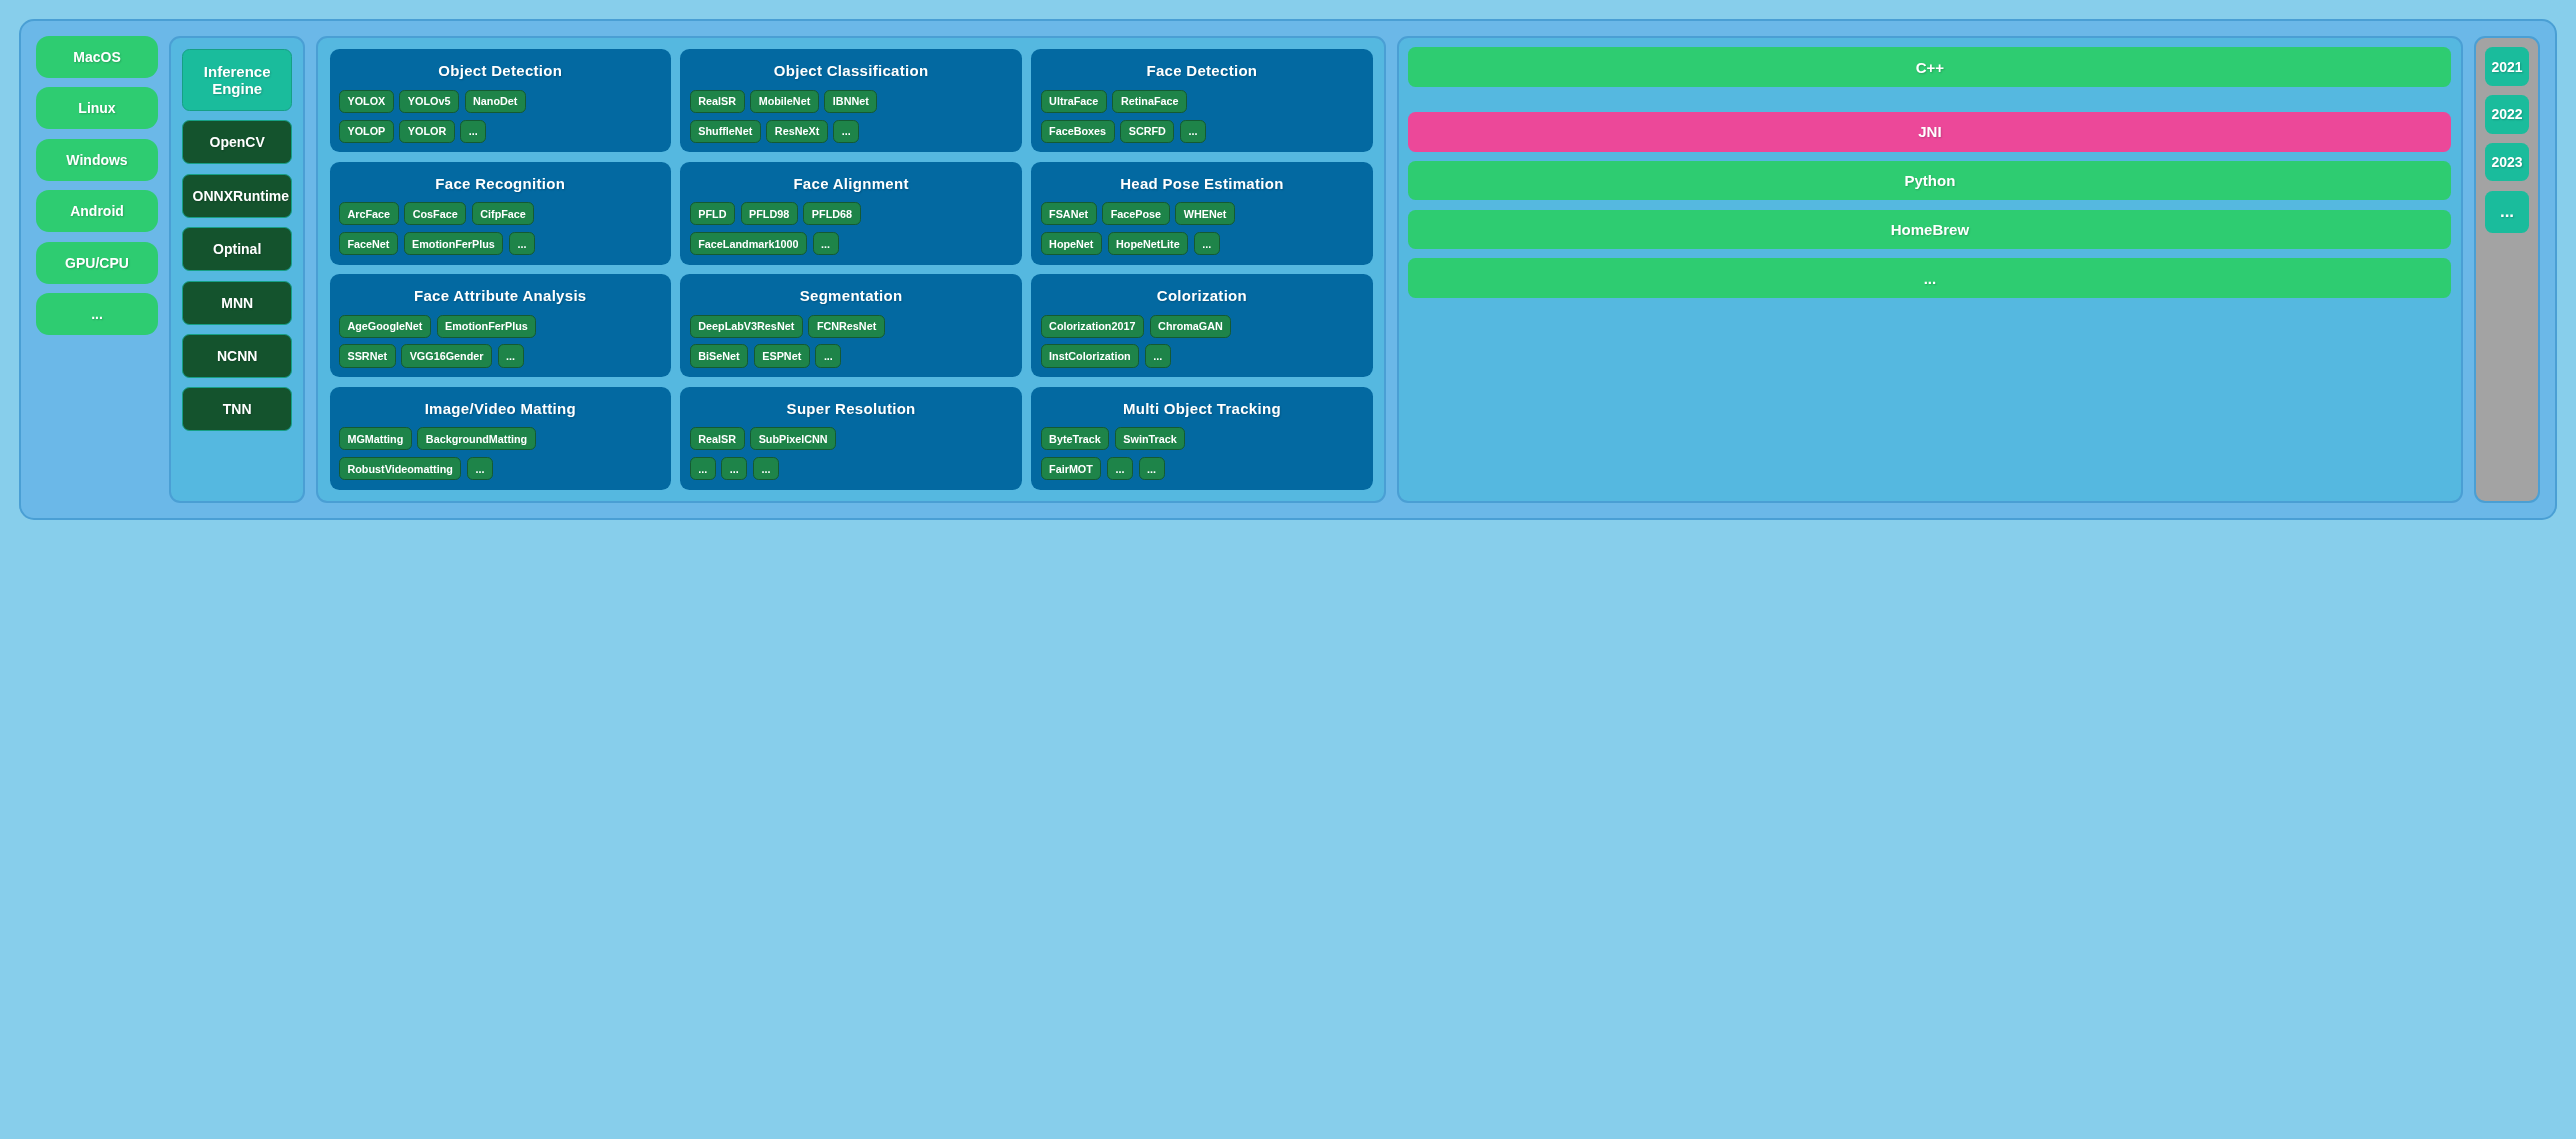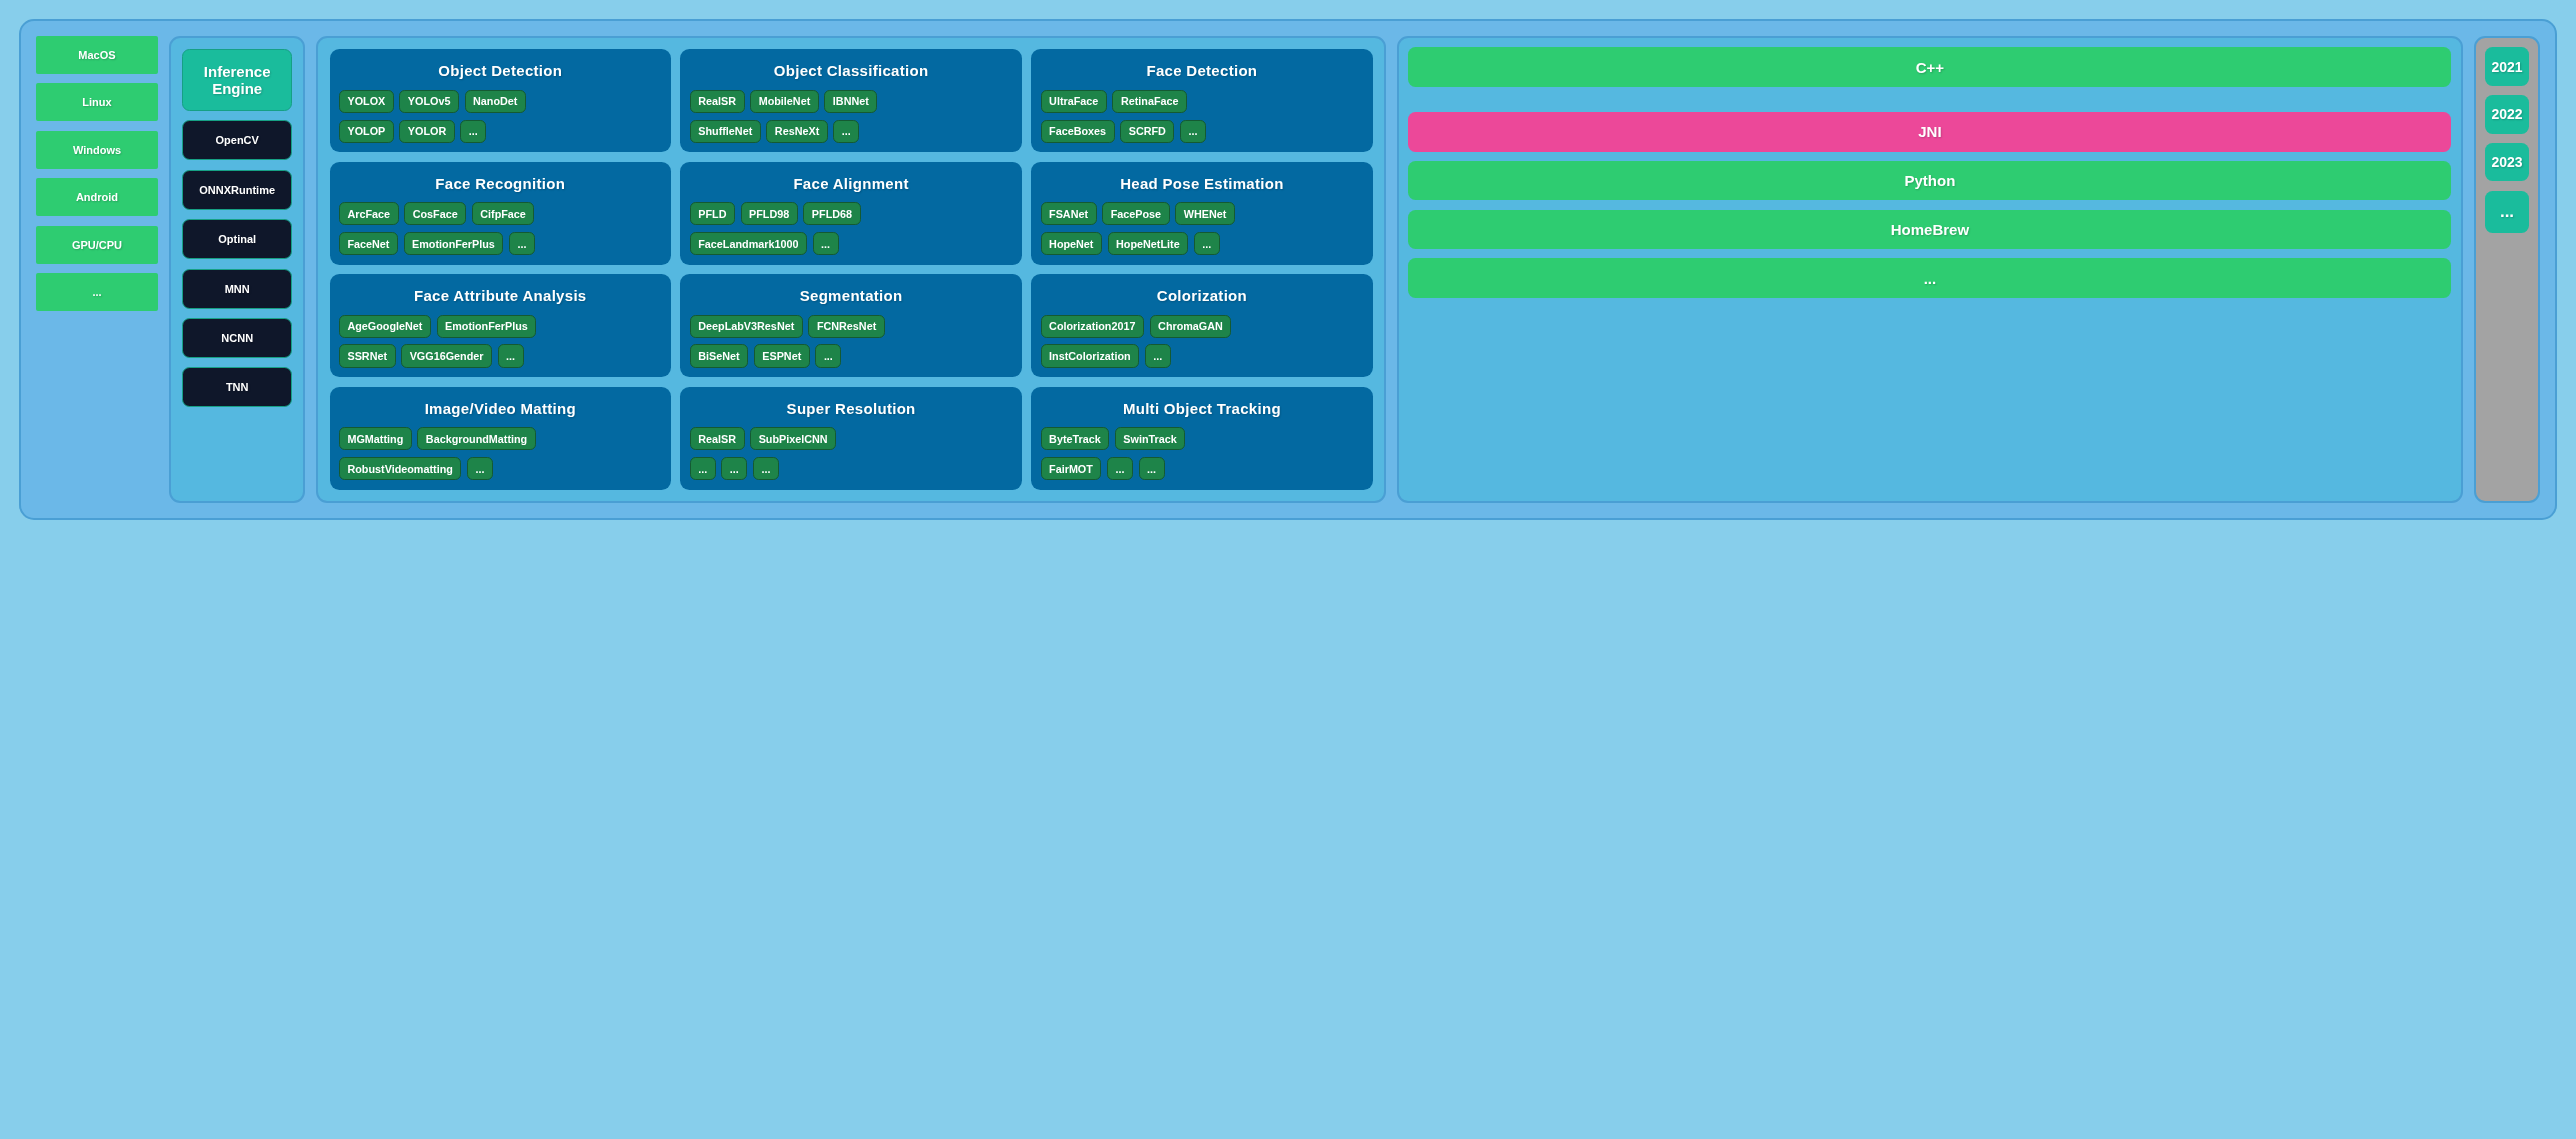--- a/index.html
+++ b/index.html
@@ -23,49 +23,49 @@
     
     .col-os {
       display: flex;
       flex-direction: column;
       gap: 9.4px;
       min-width: 122px;
       flex: 0 0 122px;
     }
     .os-item {
       background: #2ECC71;
-      border-radius: 2px;
+      border-radius: 13px;
       padding: 13px 9.4px;
       text-align: center;
       font-weight: 900;
-      font-size: 11px;
+      font-size: 14px;
       color: #fff;
       text-shadow: 0.9px 0.9px 1.9px rgba(0,0,0,0.2);
     }
 
     
     .col-engines {
       display: flex;
       flex-direction: column;
       gap: 9.4px;
       min-width: 136px;
       flex: 0 0 136px;
       background: #55B8E0;
       border: 2.8px solid #4A9FD4;
       border-radius: 11.2px;
       padding: 11px;
     }
     .engine-item {
-      background: #0f172a;
+      background: #14532d;
       border: 1.9px solid #16A085;
       border-radius: 7.5px;
       padding: 13px 9.4px;
       text-align: center;
       font-weight: 900;
-      font-size: 11px;
+      font-size: 14px;
       color: #fff;
       text-shadow: 0.9px 0.9px 1.9px rgba(0,0,0,0.2);
     }
     .engine-item.inference {
       background: #1ABC9C;
       font-size: 15px;
     }
 
     
     .col-main {

